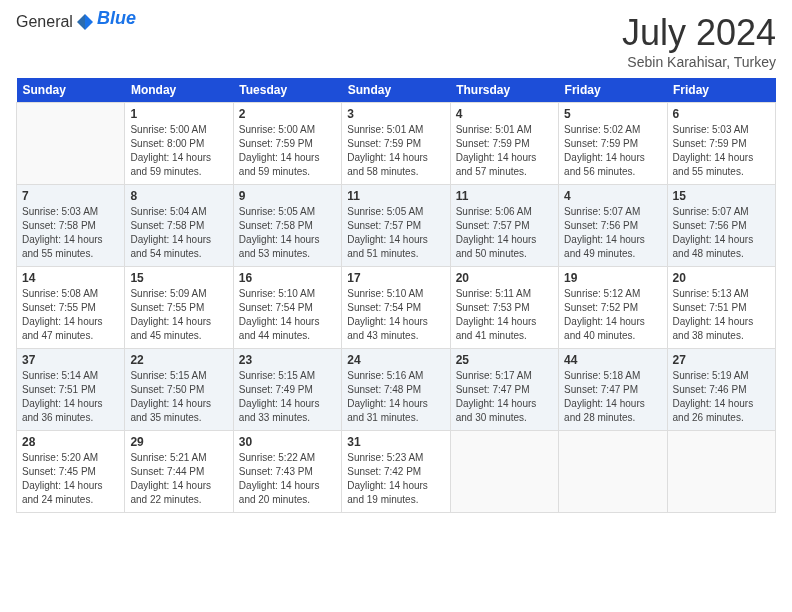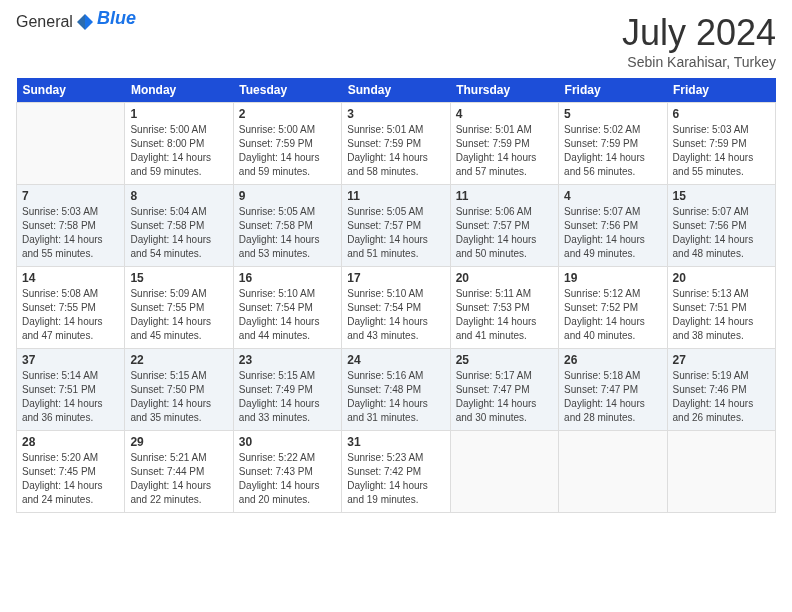--- a/index.html
+++ b/index.html
@@ -221,21 +221,21 @@
           </td>
           <td>
             <div class="day-number">24</div>
             <div class="day-info">Sunrise: 5:16 AM<br>Sunset: 7:48 PM<br>Daylight: 14 hours and 31 minutes.</div>
           </td>
           <td>
             <div class="day-number">25</div>
             <div class="day-info">Sunrise: 5:17 AM<br>Sunset: 7:47 PM<br>Daylight: 14 hours and 30 minutes.</div>
           </td>
           <td>
-            <div class="day-number">26</div>
+            <div class="day-number">44</div>
             <div class="day-info">Sunrise: 5:18 AM<br>Sunset: 7:47 PM<br>Daylight: 14 hours and 28 minutes.</div>
           </td>
           <td>
             <div class="day-number">27</div>
             <div class="day-info">Sunrise: 5:19 AM<br>Sunset: 7:46 PM<br>Daylight: 14 hours and 26 minutes.</div>
           </td>
         </tr>
         <tr>
           <td>
             <div class="day-number">28</div>

